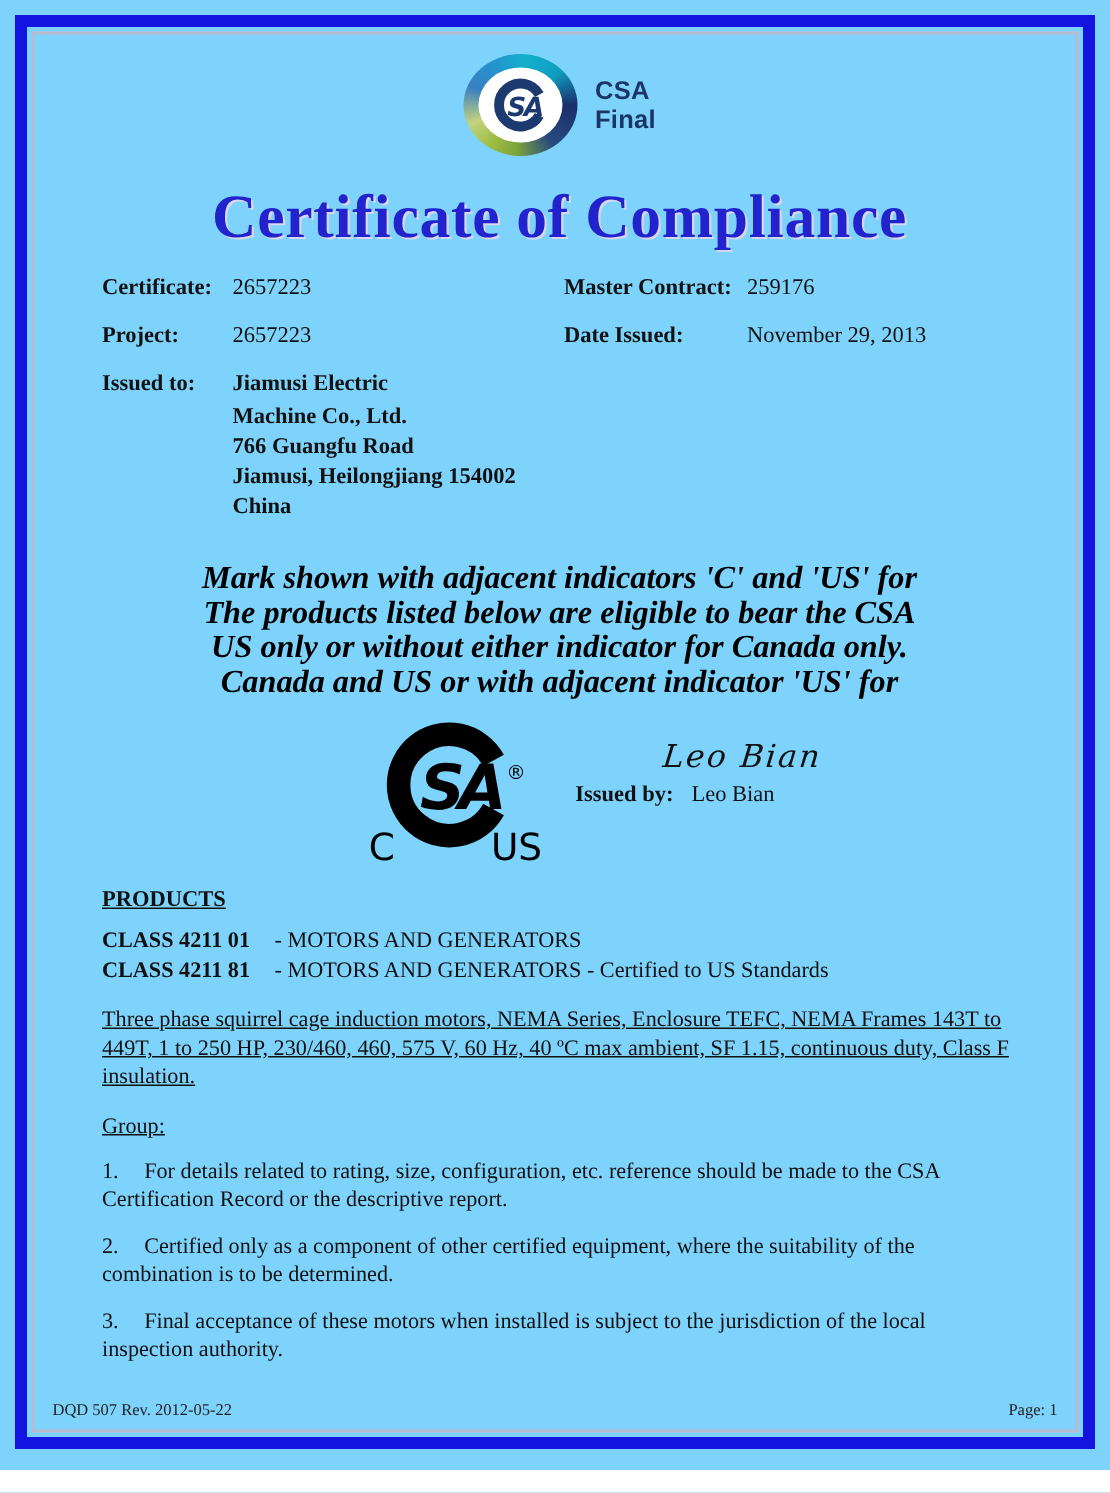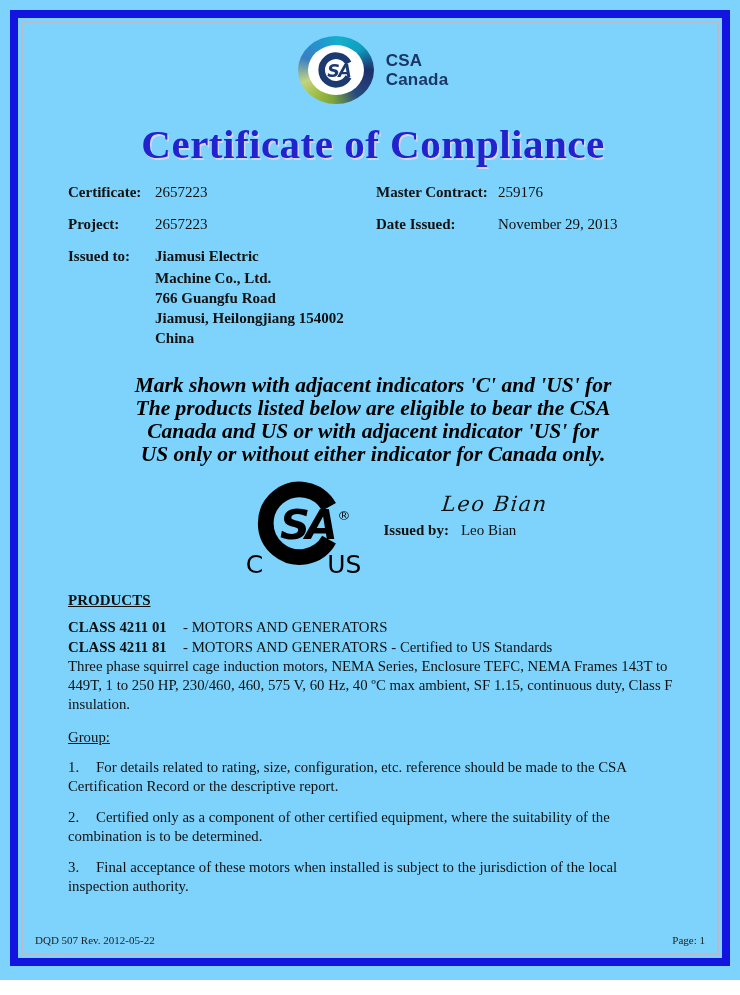--- a/index.html
+++ b/index.html
@@ -80,21 +80,21 @@
   }
   .issued-by { margin-top:6px; font-size:15px; }
   .issued-by .lbl { font-weight:bold; margin-right:12px; }
 
   
   .products { margin-top:14px; font-size:14.8px; }
   .products-heading { font-weight:bold; text-decoration:underline; font-size:15px; }
   .class-table { margin-top:8px; }
   .class-row { display:grid; grid-template-columns:115px 1fr; line-height:20px; }
   .class-code { font-weight:bold; }
-  .description { max-width:618px; line-height:19px; }
+  .description { margin-top:14px; max-width:618px; line-height:19px;text-decoration:underline; }
 
   
   .notes { margin-top:15px; font-size:14.8px; }
   .notes-heading { text-decoration:underline; }
   .note { margin-top:12px; max-width:618px; line-height:19px; }
   .note .num { margin-right:17px; }
 
   
   .footer {
     position:absolute; left:35px; right:35px; bottom:34px;
@@ -115,21 +115,21 @@
       <div class="swirl">
         <div class="swirl-inner">
           <svg width="44" height="44" viewBox="0 0 80 80">
             <path d="M 62.7 52.6 A 26 26 0 1 1 62.7 27.4" fill="none" stroke="#1d3a70" stroke-width="12"></path>
             <text x="24" y="53" font-size="32" font-weight="bold" font-style="italic" font-family="DejaVu Sans, sans-serif" letter-spacing="-3" fill="#1d3a70">SA</text>
           </svg>
         </div>
       </div>
       <div class="logo-text">
         <div>CSA</div>
-        <div>Canada</div>
+        <div>Final</div>
       </div>
     </div>
 
     <div class="title">Certificate of Compliance</div>
 
     <div class="meta">
       <div class="meta-row">
         <span class="meta-label">Certificate:</span>
         <span>2657223</span>
         <span class="meta-label">Master Contract:</span>
@@ -149,22 +149,22 @@
         <div>Machine Co., Ltd.</div>
         <div>766 Guangfu Road</div>
         <div>Jiamusi, Heilongjiang 154002</div>
         <div>China</div>
       </div>
     </div>
 
     <div class="statement">
       <div>Mark shown with adjacent indicators 'C' and 'US' for</div>
       <div>The products listed below are eligible to bear the CSA</div>
+      <div>US only or without either indicator for Canada only.</div>
       <div>Canada and US or with adjacent indicator 'US' for</div>
-      <div>US only or without either indicator for Canada only.</div>
     </div>
 
     <div class="mark-block">
       <svg width="124" height="102" viewBox="0 0 134 108">
         <path d="M 91.9 67.7 A 36.5 36.5 0 1 1 91.9 32.3" fill="none" stroke="#000" stroke-width="17"></path>
         <text x="39" y="67" font-size="45" font-weight="bold" font-style="italic" font-family="DejaVu Sans, sans-serif" letter-spacing="-5" fill="#000">SA</text>
         <text x="101" y="46" font-size="14" font-family="DejaVu Sans, sans-serif" fill="#000">®</text>
         <text x="2" y="104" font-size="27" font-family="DejaVu Sans, sans-serif" fill="#000">C</text>
         <text x="90" y="104" font-size="27" font-family="DejaVu Sans, sans-serif" fill="#000">US</text>
       </svg>

